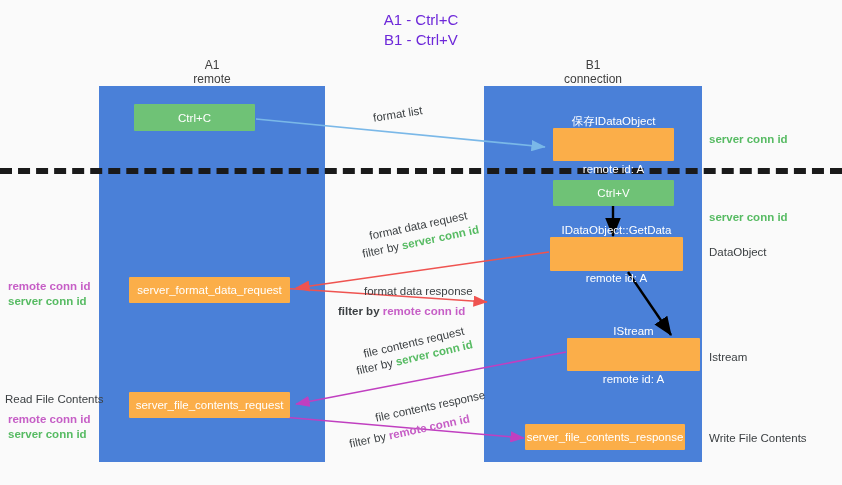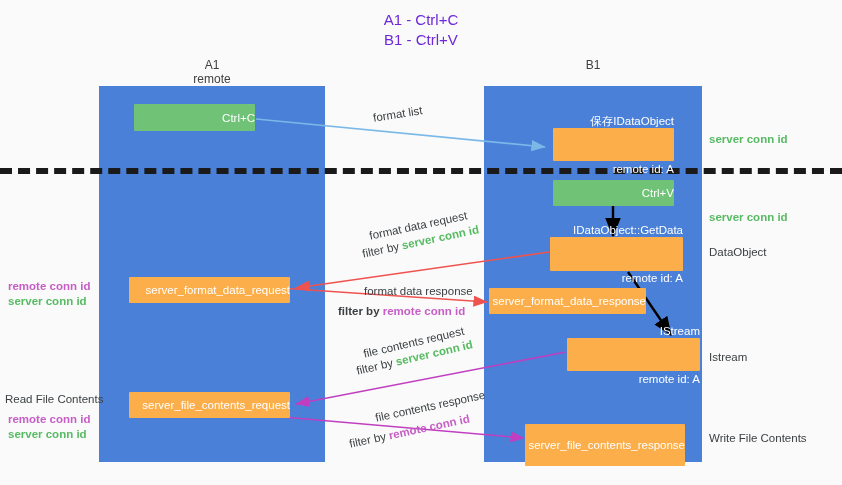--- a/index.html
+++ b/index.html
@@ -44,21 +44,21 @@
     line-height: 14px;
   }
   .lane-head .l1 { }
   .lane-head .l2 { }
 
   .box {
     position: absolute;
     box-sizing: border-box;
     display: flex;
     flex-direction: column;
-    align-items: flex-end;
+    align-items: center;
     justify-content: center;
     color: #ffffff;
     font-size: 11.5px;
     line-height: 14px;
     text-align: center;
     border-radius: 1px;
   }
   .box.orange { background: #fbae49; gap: 34px; }
   .box.green  { background: #6fc276; }
   .box .sub { font-size: 11.5px; }
@@ -107,20 +107,21 @@
     <div>A1 - Ctrl+C</div>
     <div>B1 - Ctrl+V</div>
   </div>
 
   <div class="lane-head" style="left:152px; top:58px; width:120px;">
     <div class="l1">A1</div>
     <div class="l2">remote</div>
   </div>
   <div class="lane-head" style="left:533px; top:58px; width:120px;">
     <div class="l1">B1</div>
+    <div class="l2">connection</div>
   </div>
 
   <div class="lane lane-a"></div>
   <div class="lane lane-b"></div>
 
   <svg class="overlay">
     <defs>
       <marker id="ah-blue" markerWidth="9" markerHeight="7" refX="8.5" refY="3.5" orient="auto">
         <polygon points="0,0 9,3.5 0,7" fill="#7ab8e8"></polygon>
       </marker>
@@ -171,30 +172,27 @@
 
   <div class="box green" style="left:553px; top:180px; width:121px; height:26px;">
     <div>Ctrl+V</div>
   </div>
 
   <div class="box orange" style="left:550px; top:237px; width:133px; height:34px;">
     <div>IDataObject::GetData</div>
     <div class="sub">remote id: A</div>
   </div>
 
-  <div class="box orange" style="left:489px; top:288px; width:157px; height:26px;">
-    <div>server_format_data_response</div>
-  </div>
 
   <div class="box orange" style="left:567px; top:338px; width:133px; height:33px;">
     <div>IStream</div>
     <div class="sub">remote id: A</div>
   </div>
 
-  <div class="box orange" style="left:525px; top:424px; width:160px; height:42px;">
+  <div class="box orange" style="left:525px; top:424px; width:160px; height:26px;">
     <div>server_file_contents_response</div>
   </div>
 
   <div class="arrowlabel rot-1" style="left:372px; top:111px;">format list</div>
 
   <div class="arrowlabel rot-2" style="left:368px; top:229px;">format data request</div>
   <div class="arrowlabel rot-2" style="left:361px; top:247px;">
     <span class="c-dark">filter by </span><span class="c-green">server conn id</span>
   </div>
 

